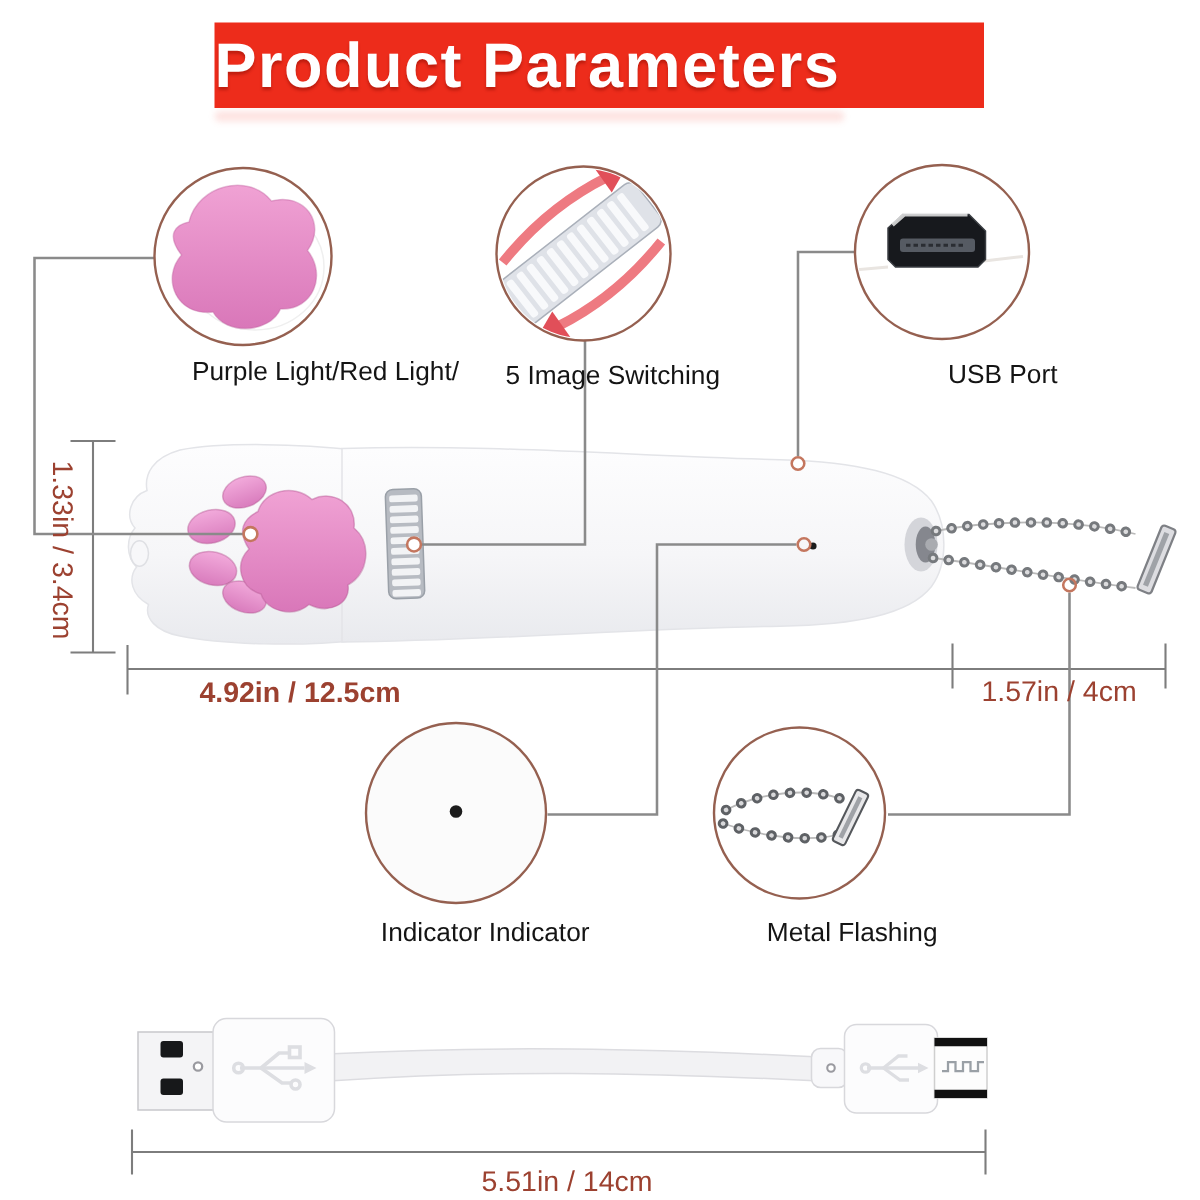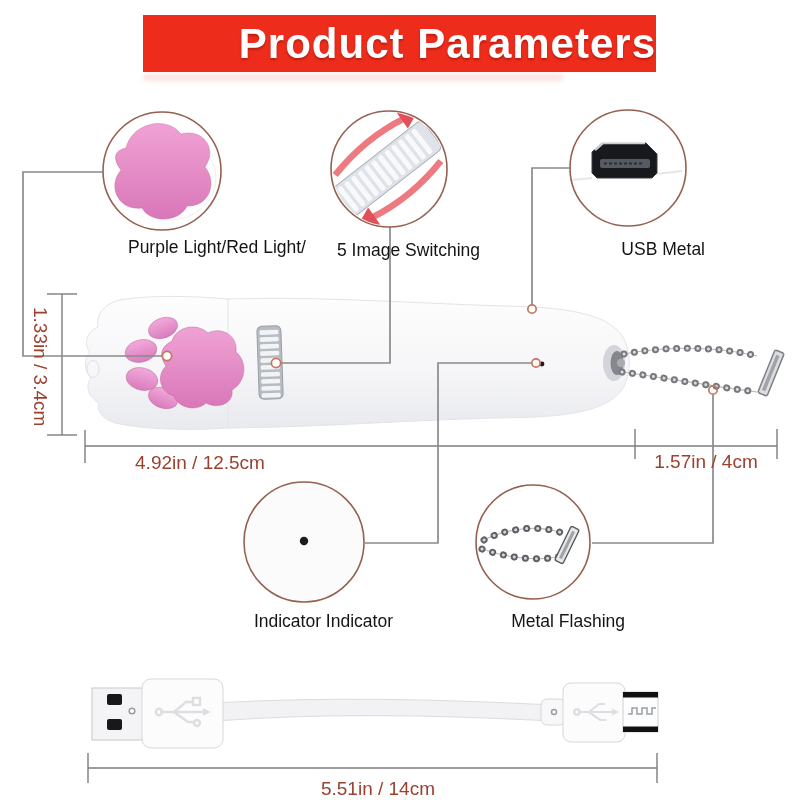--- a/index.html
+++ b/index.html
@@ -10,21 +10,21 @@
   html,body{margin:0;padding:0;background:#ffffff;}
   #canvas{
     position:relative;width:800px;height:800px;background:#ffffff;overflow:hidden;
     font-family:"Liberation Sans", sans-serif;
   }
   #gfx{position:absolute;left:0;top:0;width:800px;height:800px;}
   .abs{position:absolute;}
   .banner{
     left:143px;top:15px;width:513px;height:57px;
     background:var(--banner-red);
-    display:flex;align-items:center;justify-content:flex-end;
+    display:flex;align-items:center;justify-content:flex-start;
     color:#ffffff;font-size:42px;font-weight:bold;letter-spacing:1px;
     text-shadow:0 2px 2px rgba(130,10,0,.45);
     white-space:nowrap;
   }
   .banner-reflection{
     left:143px;top:74px;width:420px;height:7px;
     background:rgba(238,60,40,.14);filter:blur(2px);border-radius:4px;
   }
   .callout-label{
     color:var(--label-ink);font-size:17.5px;line-height:22px;text-align:right;white-space:nowrap;
@@ -291,22 +291,22 @@
 
   <div class="abs banner">
     <span>Product Parameters</span>
   </div>
   <div class="abs banner-reflection"></div>
 
   <div class="abs callout-label" style="left:30px;top:236px;width:276px;">
     <div>Purple Light/Red Light/</div>
   </div>
   <div class="abs callout-label" style="left:300px;top:239px;width:180px;">5 Image Switching</div>
-  <div class="abs callout-label" style="left:555px;top:238px;width:150px;">USB Metal</div>
+  <div class="abs callout-label" style="left:555px;top:238px;width:150px;">USB Port</div>
   <div class="abs callout-label" style="left:213px;top:610px;width:180px;">Indicator Indicator</div>
   <div class="abs callout-label" style="left:445px;top:610px;width:180px;">Metal Flashing</div>
 
   <div class="abs dim-label-vert">1.33in / 3.4cm</div>
-  <div class="abs dim-label" style="left:110px;top:452px;width:180px;">4.92in / 12.5cm</div>
+  <div class="abs dim-label" style="left:110px;top:452px;width:180px;font-weight:bold;">4.92in / 12.5cm</div>
   <div class="abs dim-label" style="left:626px;top:451px;width:160px;text-align:center;">1.57in / 4cm</div>
   <div class="abs dim-label" style="left:288px;top:778px;width:180px;">5.51in / 14cm</div>
 
 </div>
 
 </body></html>

